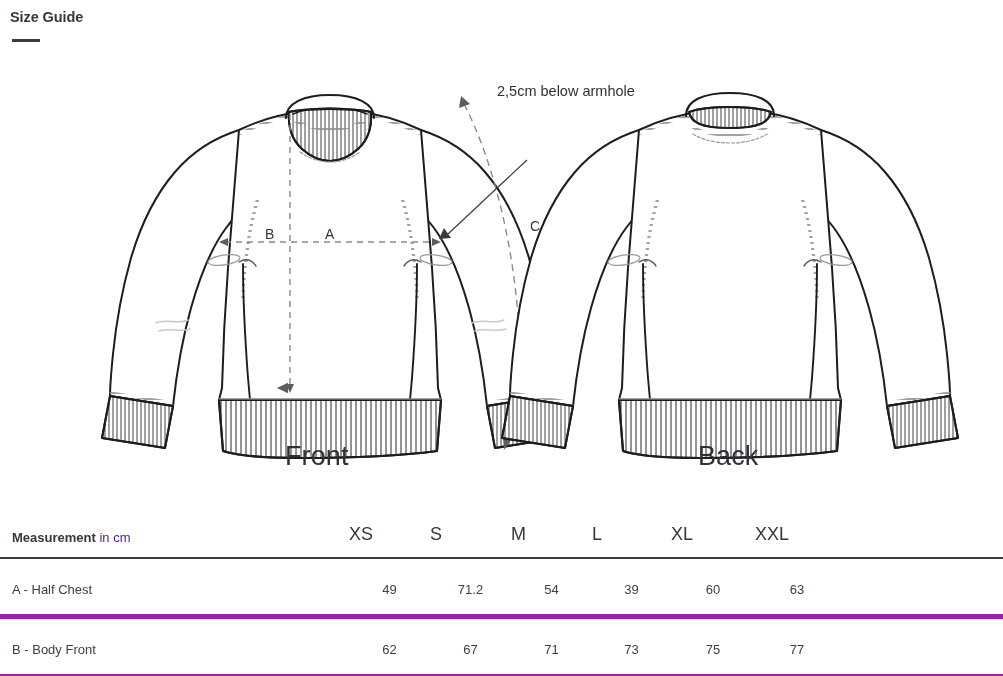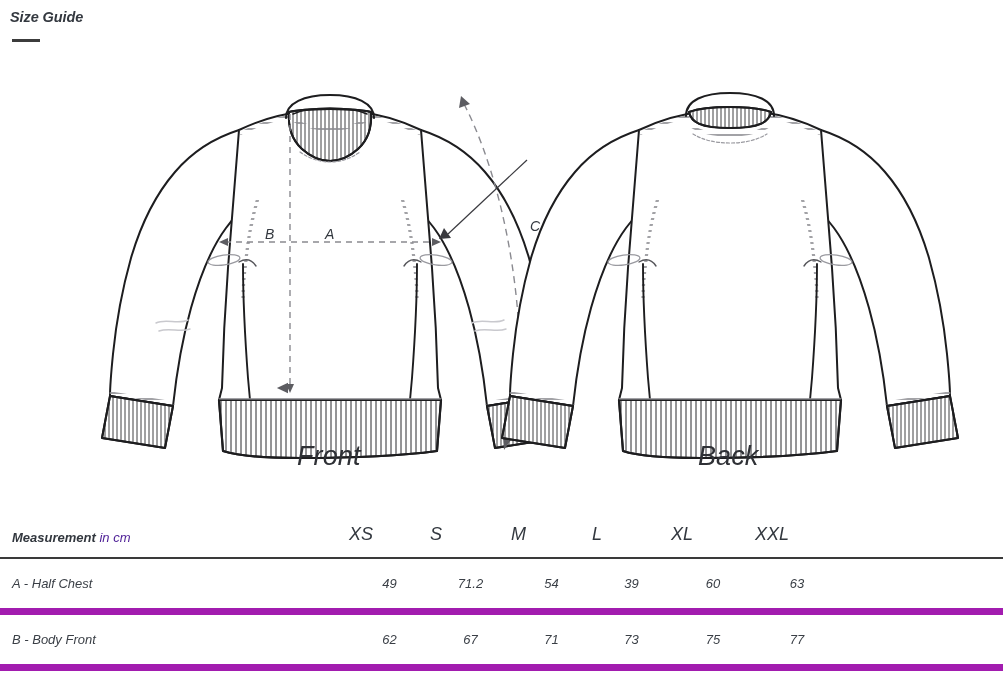--- a/index.html
+++ b/index.html
@@ -1,59 +1,59 @@
 <!DOCTYPE html>
 <html><head>
 <meta charset="utf-8">
 <style>
   html,body{margin:0;padding:0;background:#ffffff;}
   body{
     width:1003px;height:676px;position:relative;overflow:hidden;
     font-family:"Liberation Sans","DejaVu Sans",sans-serif;
     color:#2e2e33;-webkit-font-smoothing:antialiased;
   }
-  .page{position:absolute;inset:0;font-style:italic;}
+  .page{position:absolute;inset:0;}
 
   
   .sg-title{
     position:absolute;left:10px;top:9px;
     font-size:14.5px;font-weight:bold;letter-spacing:-0.1px;color:#33383f;
   }
   .sg-rule{
     position:absolute;left:12px;top:39px;width:28px;height:3px;background:#3c3c3c;
   }
 
   
   .art{position:absolute;left:0;top:48px;width:1003px;height:420px;}
   .art svg{display:block;width:1003px;height:420px;}
 
   .caption{
     position:absolute;font-size:27px;color:#2f3136;letter-spacing:0.1px;
     font-weight:400;
   }
-  .caption.front{left:297px;top:441px;}
+  .caption.front{left:285px;top:441px;}
   .caption.back{left:698px;top:441px;}
 
   .annot{
     position:absolute;left:497px;top:81px;width:180px;
     font-size:14.5px;line-height:21px;color:#2f3136;
   }
 
   
   .tbl{position:absolute;left:0;top:524px;width:1003px;}
   table{border-collapse:collapse;width:1003px;table-layout:fixed;font-size:13px;}
   thead th{
     font-weight:400;color:#33383f;text-align:left;
     padding:0 0 12px 0;vertical-align:bottom;font-size:18px;
   }
   thead th.meas{text-align:left;padding-left:12px;font-size:13px;}
   thead tr{border-bottom:2.5px solid #3a3a3a;}
   tbody td{
     text-align:center;color:#3a3f46;font-size:13px;
-    padding:10px 0 10px 0;border-bottom:7px solid #a21caf;
+    padding:16px 0 10px 0;border-bottom:5px solid #a21caf;
     height:29px;
   }
   tbody td.meas{text-align:left;padding-left:12px;}
   .meas-strong{font-weight:bold;color:#33383f;margin-top:32px;}
   .meas-light{font-weight:400;color:#4c1d95;}
 
   col.c-meas{width:349px;}
   col.c-sz{width:81px;}
   col.c-sz-l{width:79px;}
   col.c-sz-xl{width:84px;}
@@ -237,20 +237,21 @@
                  C769,74 760,80 730,80 C700,80 691,74 689,64 Z" fill="url(#ribVfine)" stroke="none"></path>
         <path d="M689,64 C697,61 710,59 730,59 C750,59 763,61 771,64
                  C769,74 760,80 730,80 C700,80 691,74 689,64 Z" fill="none" stroke-width="1.9"></path>
         <path d="M686,68 C686,52 704,45 730,45 C756,45 774,52 774,68" fill="none" stroke-width="2.1"></path>
         <path d="M691,78 C700,84 713,87 730,87 C747,87 760,84 769,78" fill="none" stroke="url(#seam)" stroke-width="3.2"></path>
         <path d="M693,86 C703,92 715,95 730,95 C745,95 757,92 767,86" fill="none" stroke="#9a9aa0" stroke-width="1.2" stroke-dasharray="3 2"></path>
       </g>
     </svg>
   </div>
 
+  <div class="annot">2,5cm below armhole</div>
 
   <div style="position:absolute;left:265px;top:226px;font-size:14px;color:#33383f;">B</div>
   <div style="position:absolute;left:325px;top:226px;font-size:14px;color:#33383f;">A</div>
   <div style="position:absolute;left:530px;top:218px;font-size:14px;color:#33383f;">C</div>
 
   <div class="caption front">Front</div>
   <div class="caption back">Back</div>
 
   <div class="tbl">
     <table>

